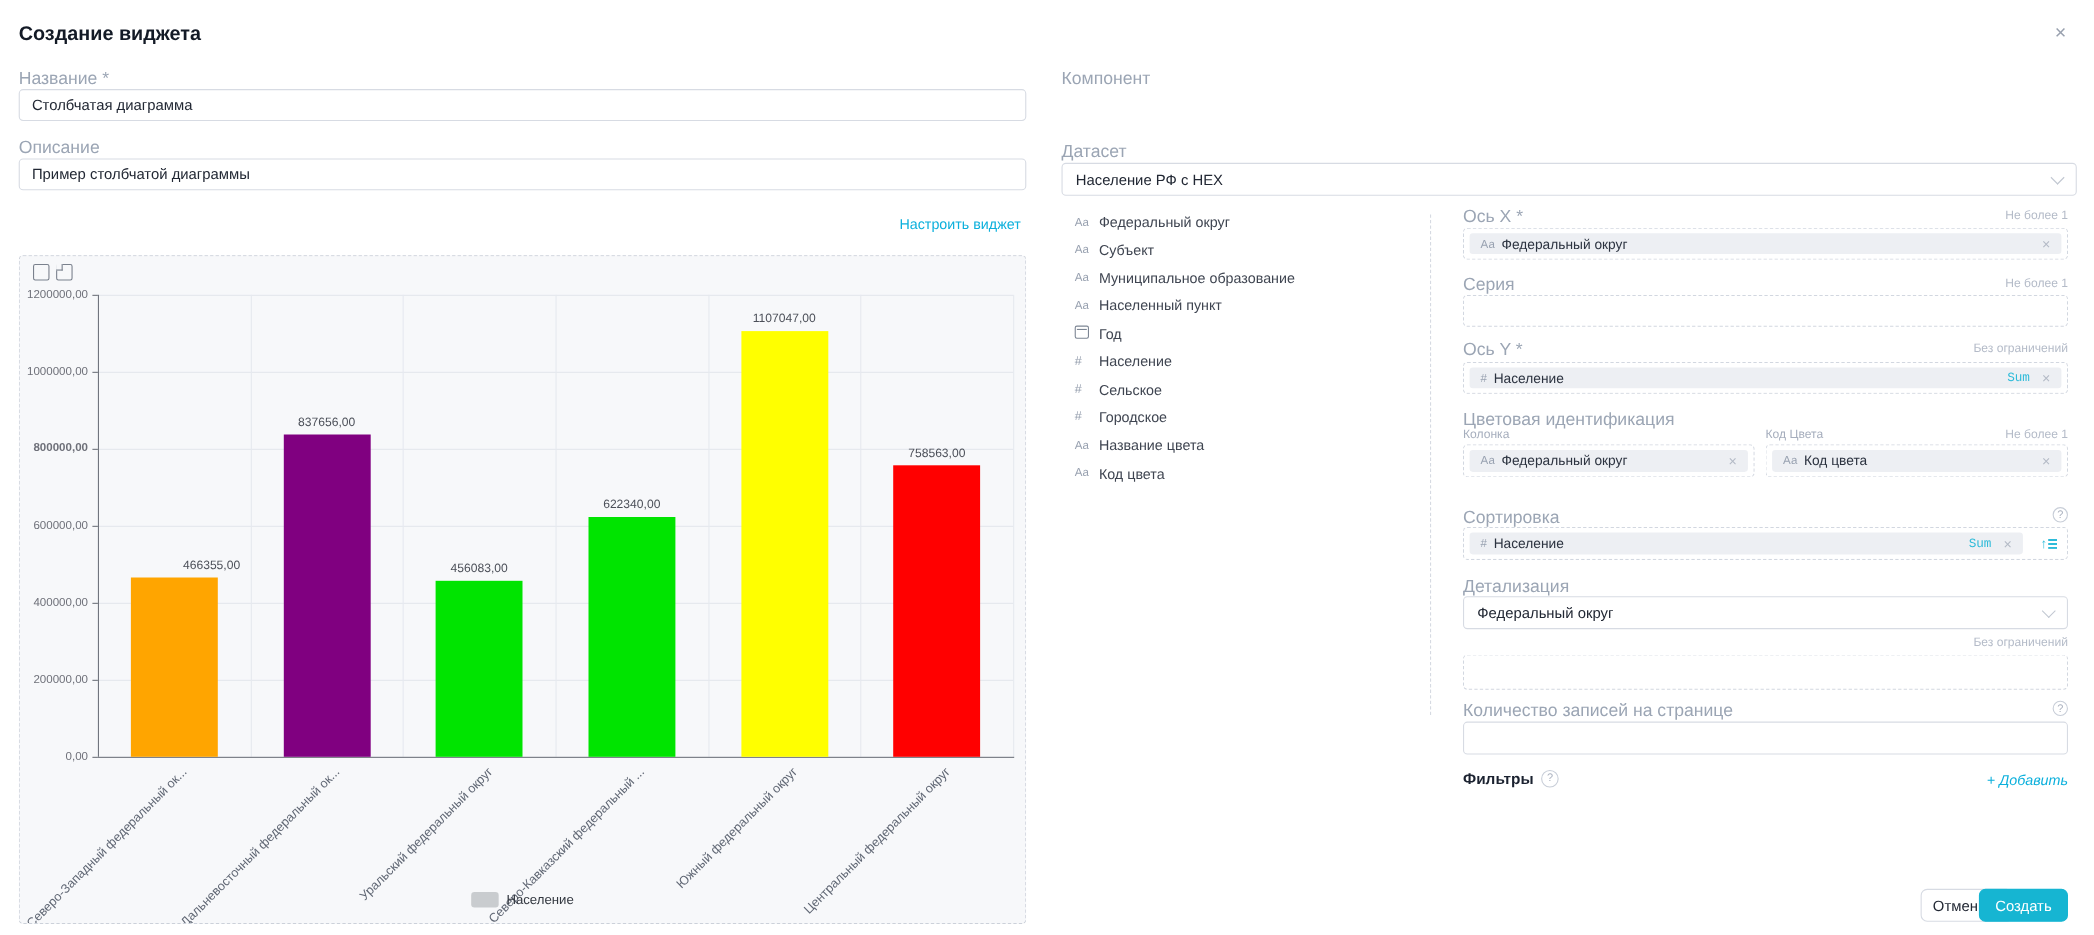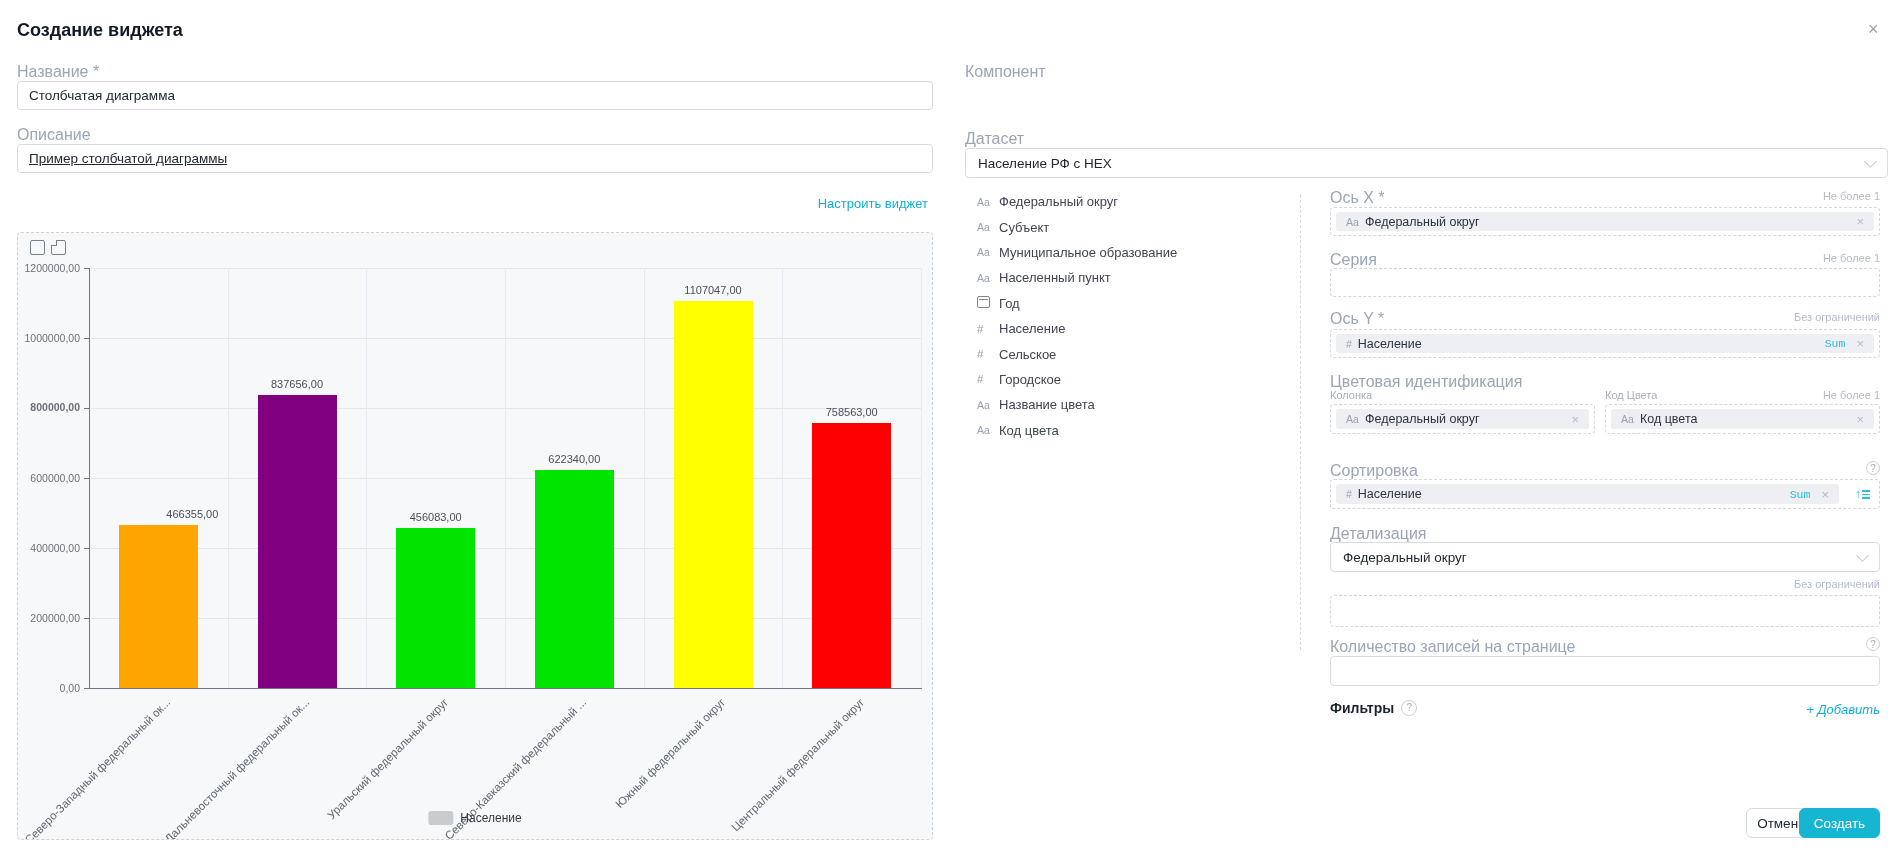--- a/index.html
+++ b/index.html
@@ -66,21 +66,21 @@
 
 <div class="app">
 
   <div class="abs title" style="left:17px;top:20px;">Создание виджета</div>
   <span class="abs closeicon" style="left:1868px;top:20px;"></span>
 
   <div class="abs lbl" style="left:17px;top:63px;">Название *</div>
   <input class="abs input" style="left: 17px; top: 81px; width: 916px; height: 29px;" readonly="" value="Столбчатая диаграмма">
 
   <div class="abs lbl" style="left:17px;top:126px;">Описание</div>
-  <input class="abs input" style="left: 17px; top: 144px; width: 916px; height: 29px; text-decoration: underline;" readonly="" value="Пример столбчатой диаграммы">
+  <input class="abs input" style="left: 17px; top: 144px; width: 916px; height: 29px;" readonly="" value="Пример столбчатой диаграммы">
 
   <div class="abs link" style="right:976px;top:196px;">Настроить виджет</div>
 
   <div class="abs panel" style="left:17px;top:232px;width:916px;height:608px;">
     <span class="tbicon" style="left:12px;top:7px;"></span>
     <span class="tbicon r" style="left:33px;top:7px;"></span>
     <div id="chart" class="abs" style="left:0;top:0;right:0;bottom:0;">
         <div class="ytick" style="left: 66px; top: 455px;"></div>
         <div class="ylab" style="left: 0px; top: 448.5px; width: 62px;">0,00</div>
         <div class="gridh" style="left: 71px; top: 385px; width: 832px;"></div>

